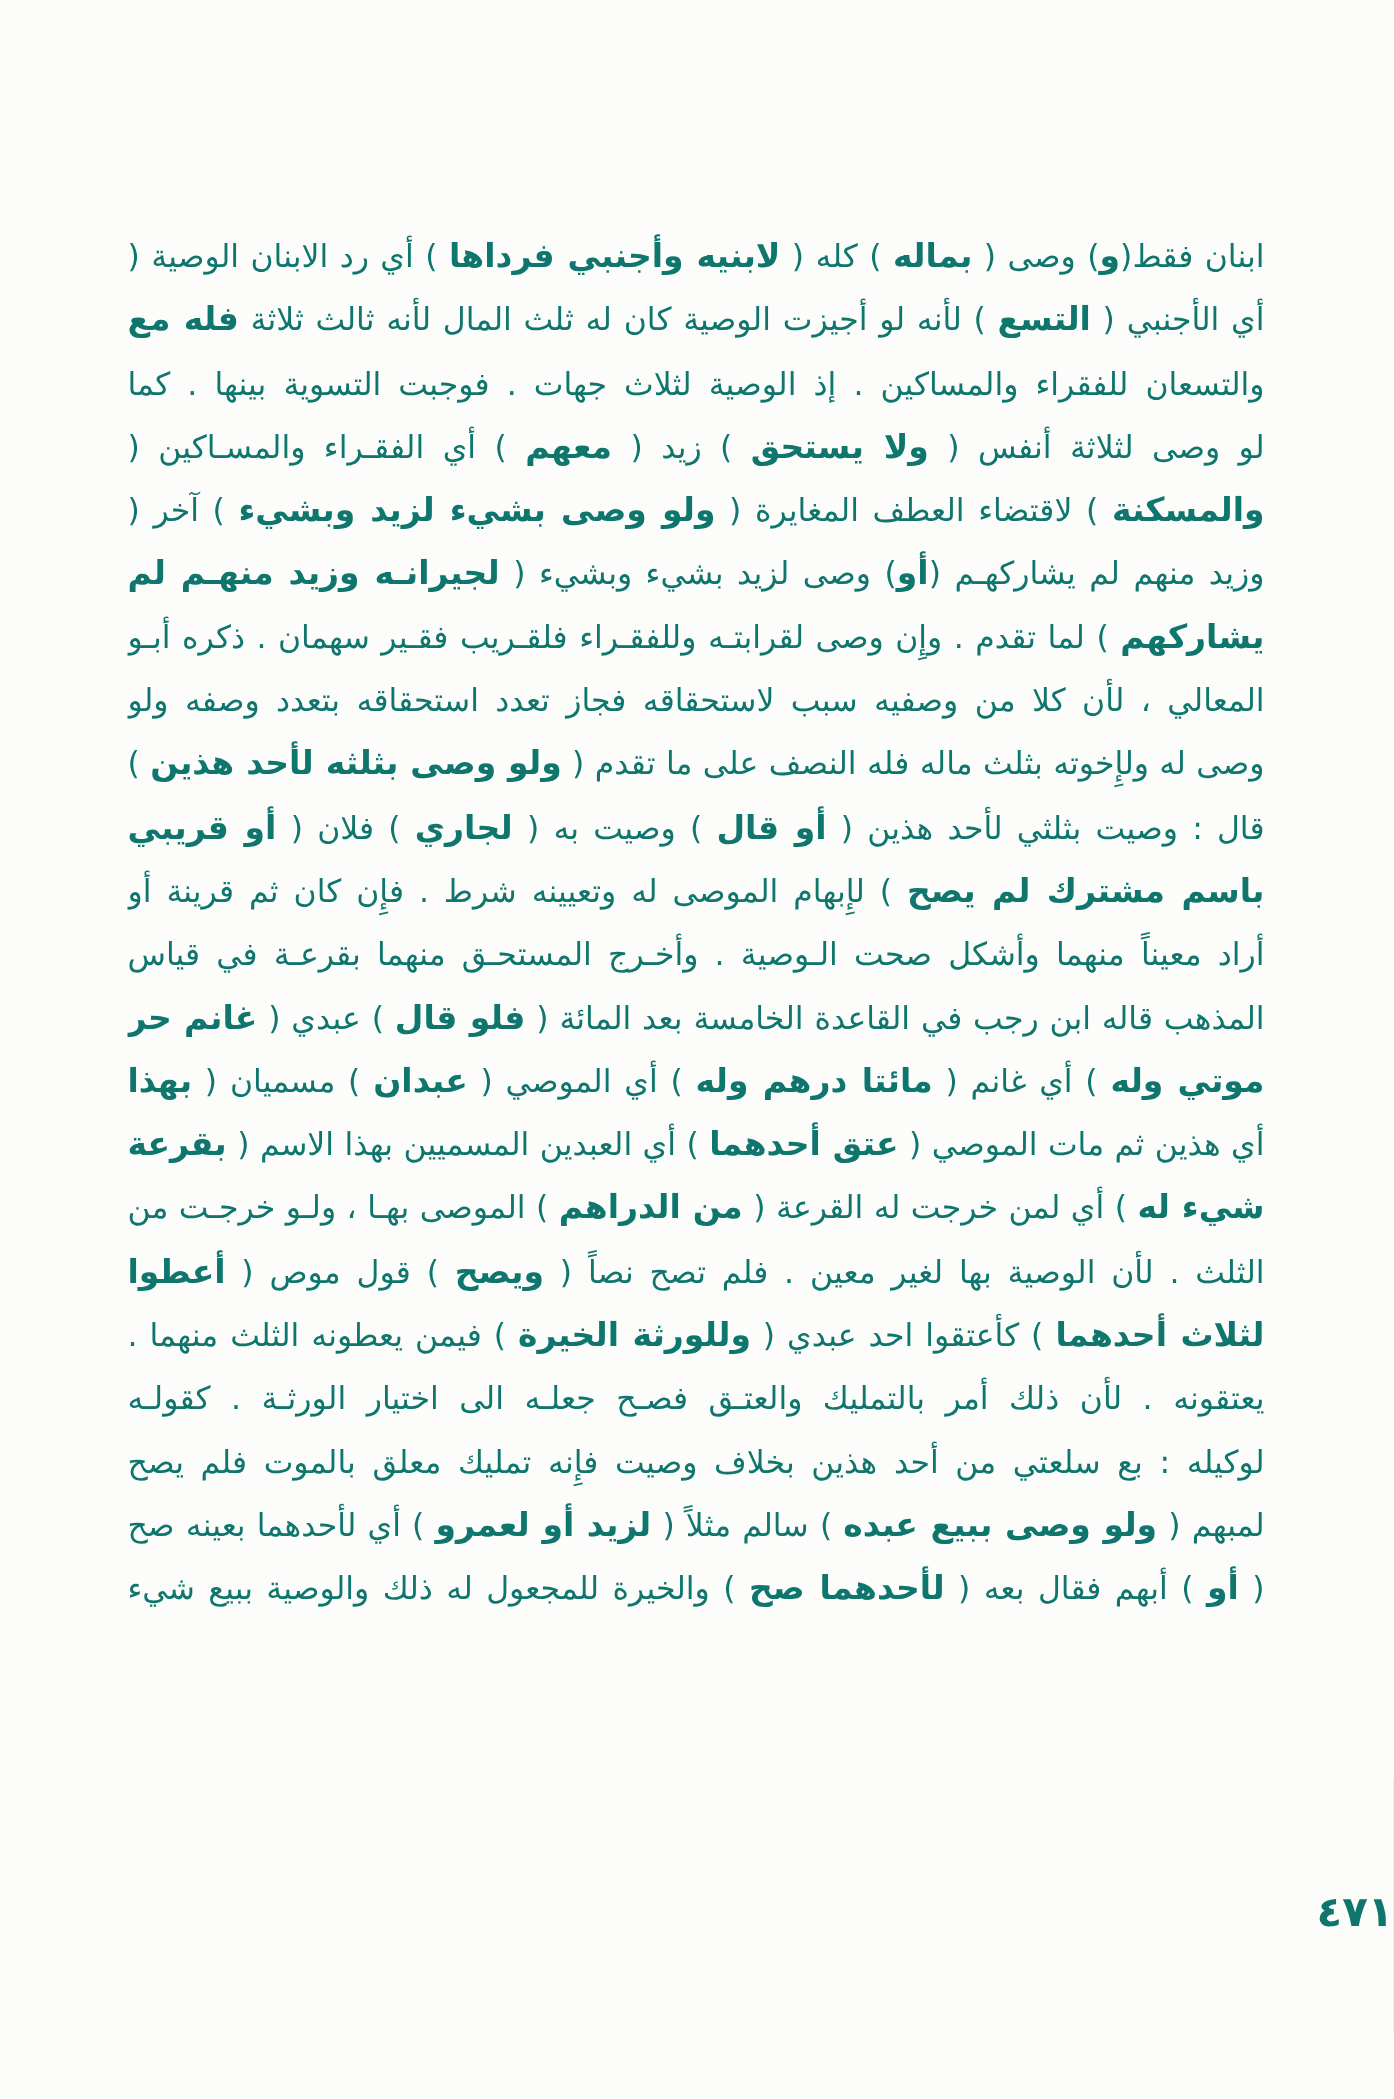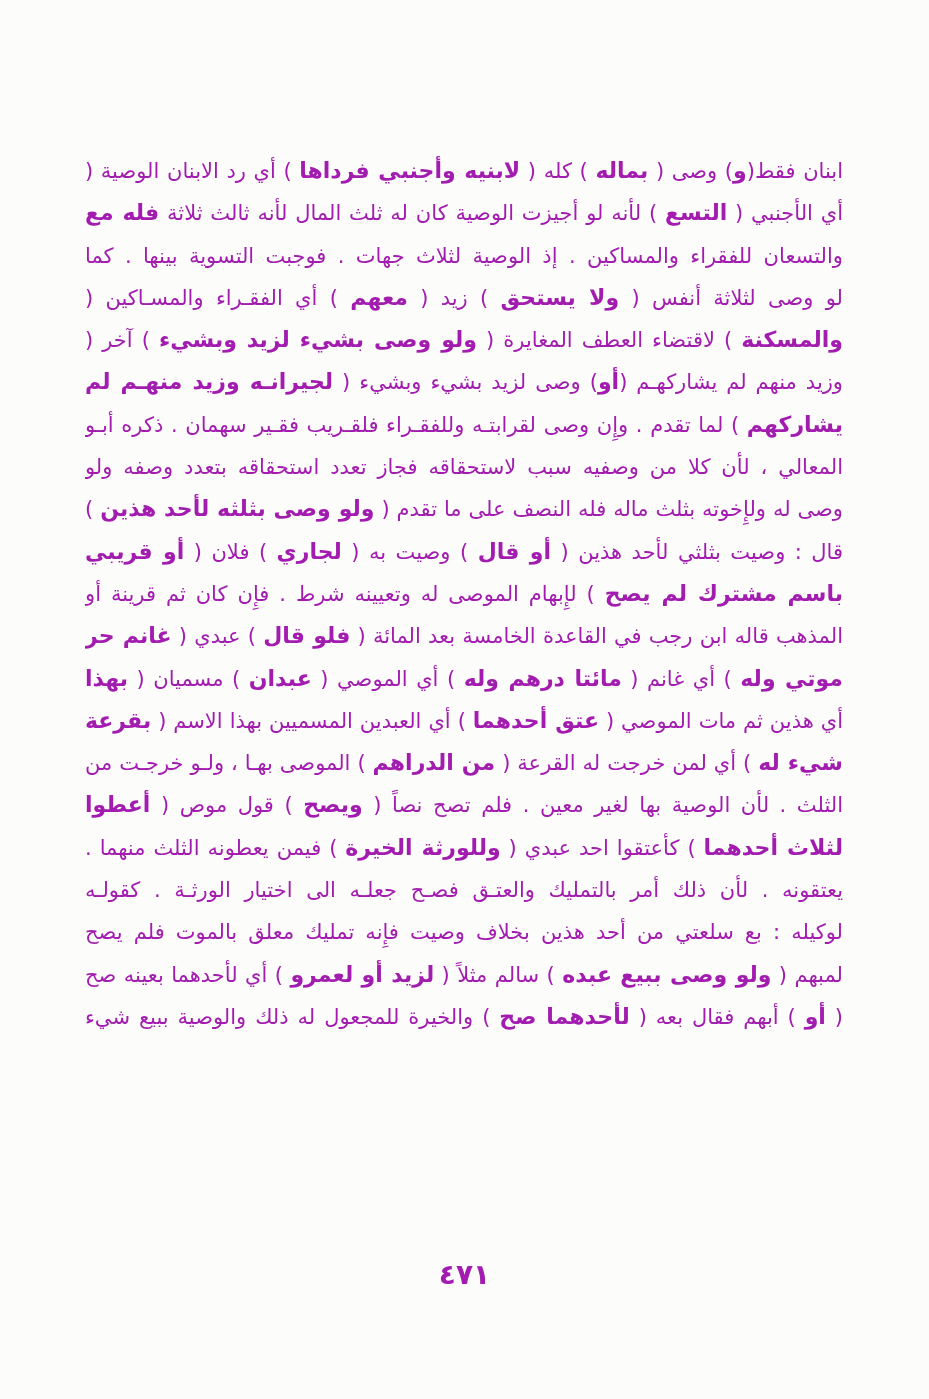--- a/index.html
+++ b/index.html
@@ -6,21 +6,21 @@
     margin: 0;
     padding: 0;
     background: #e8e8e8;
   }
   .page {
     position: relative;
     width: 929px;
     height: 1399px;
     margin: 0 auto;
     background: #fcfcfa;
-    color: #a21caf;
+    color: #0f766e;
     font-family: "DejaVu Sans", sans-serif;
     overflow: hidden;
   }
   .text-block {
     position: absolute;
     top: 150px;
     right: 86px;
     width: 758px;
     direction: rtl;
   }
@@ -36,21 +36,20 @@
   }
   .line .matn {
     font-weight: bold;
     font-size: 22px;
   }
   .page-number {
     position: absolute;
     top: 1258px;
     left: 0;
     width: 100%;
-    text-align: center;
     font-size: 28px;
     font-weight: bold;
     direction: rtl;
   }
 </style>
 </head>
 <body>
 
 <div class="page">
   <div class="text-block">
@@ -58,20 +57,21 @@
       <div class="line"><span>أي الأجنبي ( </span><span class="matn">التسع</span><span> ) لأنه لو أجيزت الوصية كان له ثلث المال لأنه ثالث ثلاثة </span><span class="matn">فله مع</span></div>
       <div class="line"><span>والتسعان للفقراء والمساكين . إذ الوصية لثلاث جهات . فوجبت التسوية بينها . كما</span></div>
       <div class="line"><span>لو وصى لثلاثة أنفس ( </span><span class="matn">ولا يستحق</span><span> ) زيد ( </span><span class="matn">معهم</span><span> ) أي الفقـراء والمسـاكين ( </span></div>
       <div class="line"><span class="matn">والمسكنة</span><span> ) لاقتضاء العطف المغايرة ( </span><span class="matn">ولو وصى بشيء لزيد وبشيء</span><span> ) آخر ( </span></div>
       <div class="line"><span>وزيد منهم لم يشاركهـم (</span><span class="matn">أو</span><span>) وصى لزيد بشيء وبشيء ( </span><span class="matn">لجيرانـه وزيد منهـم لم</span></div>
       <div class="line"><span class="matn">يشاركهم</span><span> ) لما تقدم . وإِن وصى لقرابتـه وللفقـراء فلقـريب فقـير سهمان . ذكره أبـو</span></div>
       <div class="line"><span>المعالي ، لأن كلا من وصفيه سبب لاستحقاقه فجاز تعدد استحقاقه بتعدد وصفه ولو</span></div>
       <div class="line"><span>وصى له ولإِخوته بثلث ماله فله النصف على ما تقدم ( </span><span class="matn">ولو وصى بثلثه لأحد هذين</span><span> ) بأن</span></div>
       <div class="line"><span>قال : وصيت بثلثي لأحد هذين ( </span><span class="matn">أو قال</span><span> ) وصيت به ( </span><span class="matn">لجاري</span><span> ) فلان ( </span><span class="matn">أو قريبي فلان</span></div>
       <div class="line"><span class="matn">باسم مشترك لم يصح</span><span> ) لإِبهام الموصى له وتعيينه شرط . فإِن كان ثم قرينة أو غيرها أنه</span></div>
+      <div class="line"><span>أراد معيناً منهما وأشكل صحت الـوصية . وأخـرج المستحـق منهما بقرعـة في قياس</span></div>
       <div class="line"><span>المذهب قاله ابن رجب في القاعدة الخامسة بعد المائة ( </span><span class="matn">فلو قال</span><span> ) عبدي ( </span><span class="matn">غانم حر بعد</span></div>
       <div class="line"><span class="matn">موتي وله</span><span> ) أي غانم ( </span><span class="matn">مائتا درهم وله</span><span> ) أي الموصي ( </span><span class="matn">عبدان</span><span> ) مسميان ( </span><span class="matn">بهذا الاسم</span></div>
       <div class="line"><span>أي هذين ثم مات الموصي ( </span><span class="matn">عتق أحدهما</span><span> ) أي العبدين المسميين بهذا الاسم ( </span><span class="matn">بقرعة ولا</span></div>
       <div class="line"><span class="matn">شيء له</span><span> ) أي لمن خرجت له القرعة ( </span><span class="matn">من الدراهم</span><span> ) الموصى بهـا ، ولـو خرجـت من</span></div>
       <div class="line"><span>الثلث . لأن الوصية بها لغير معين . فلم تصح نصاً ( </span><span class="matn">ويصح</span><span> ) قول موص ( </span><span class="matn">أعطوا</span></div>
       <div class="line"><span class="matn">لثلاث أحدهما</span><span> ) كأعتقوا احد عبدي ( </span><span class="matn">وللورثة الخيرة</span><span> ) فيمن يعطونه الثلث منهما . أو</span></div>
       <div class="line"><span>يعتقونه . لأن ذلك أمر بالتمليك والعتـق فصـح جعلـه الى اختيار الورثـة . كقولـه</span></div>
       <div class="line"><span>لوكيله : بع سلعتي من أحد هذين بخلاف وصيت فإِنه تمليك معلق بالموت فلم يصح</span></div>
       <div class="line"><span>لمبهم ( </span><span class="matn">ولو وصى ببيع عبده</span><span> ) سالم مثلاً ( </span><span class="matn">لزيد أو لعمرو</span><span> ) أي لأحدهما بعينه صح</span></div>
       <div class="line"><span>( </span><span class="matn">أو</span><span> ) أبهم فقال بعه ( </span><span class="matn">لأحدهما صح</span><span> ) والخيرة للمجعول له ذلك والوصية ببيع شيء لمن</span></div>

